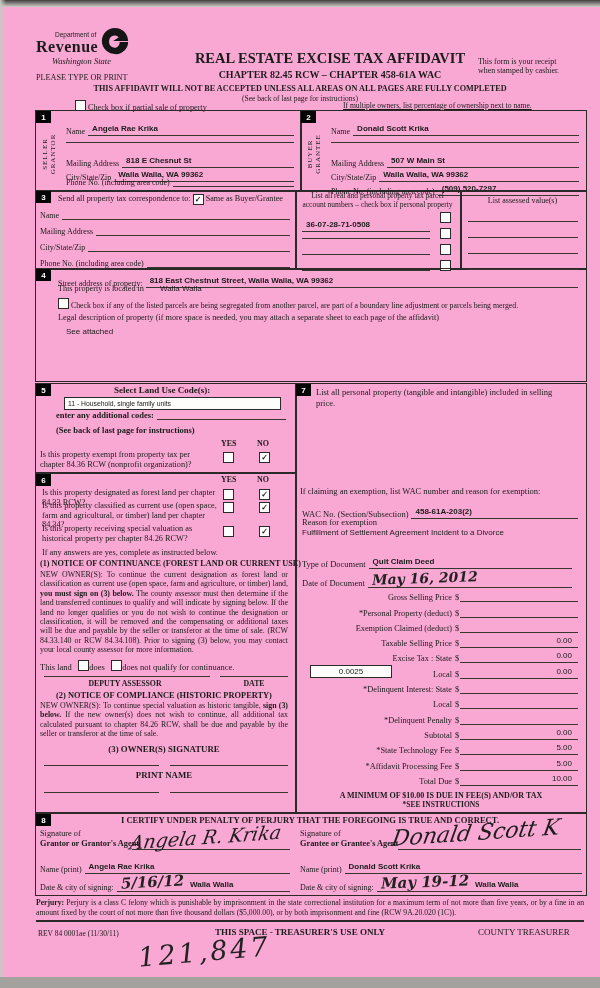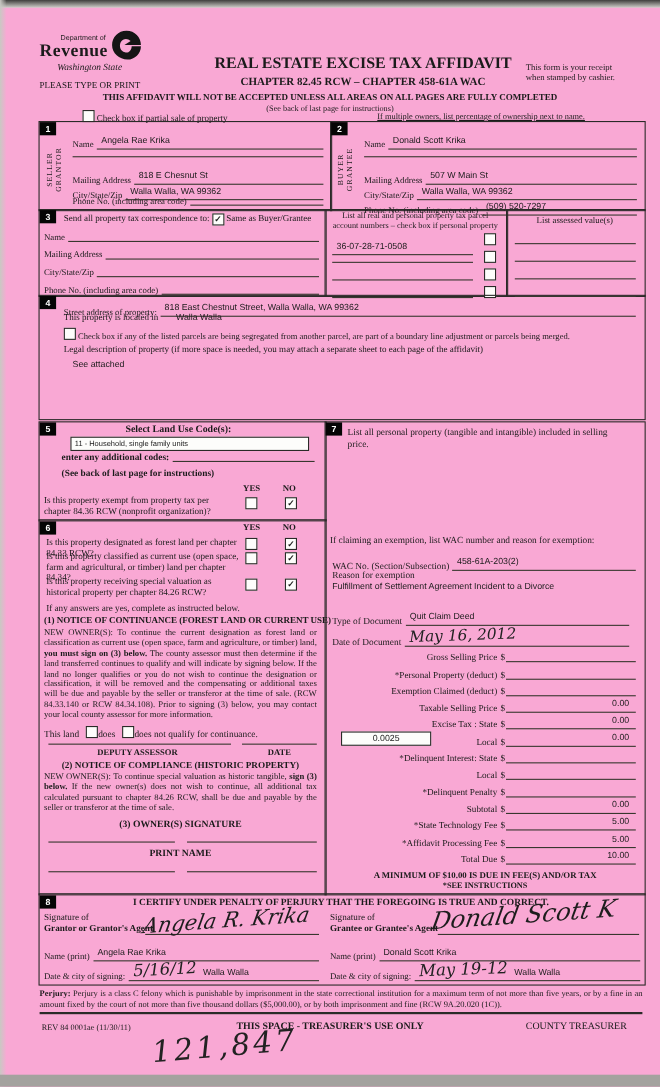--- a/index.html
+++ b/index.html
@@ -15,21 +15,21 @@
     background:linear-gradient(90deg,#c9c8c3,rgba(246,245,241,0));}
   .abs{position:absolute;}
   .box{position:absolute;border:1px solid #2b2a28;}
   .badge{position:absolute;width:15px;height:12px;background:#050505;color:#fff;
     font:bold 8px "Liberation Sans",sans-serif;display:flex;align-items:center;justify-content:center;}
   .lb{font-size:8px;}
   .b{font-weight:bold;}
   .ctr{text-align:center;}
   .fld{position:absolute;display:flex;align-items:flex-end;}
   .fld .lb{white-space:nowrap;padding-right:3px;}
-  .uline{flex:1;border-bottom:1px solid #38372f;min-height:9px;padding-left:4px;}
+  .uline{flex:1;border-bottom:1px solid #38372f;min-height:9px;padding-left:4px;font-weight:bold;}
   .typed{font-family:"Liberation Sans",sans-serif;font-size:8px;}
   .cb{display:inline-block;width:9px;height:9px;border:1px solid #2b2a28;background:#fdfdfb;
     font:bold 8px "Liberation Sans",sans-serif;line-height:9px;text-align:center;vertical-align:-1px;}
   .vwrap{position:absolute;width:26px;display:flex;align-items:center;justify-content:center;}
   .vtext{transform:rotate(-90deg);display:flex;flex-direction:column;white-space:nowrap;
     font-size:7px;letter-spacing:1px;text-align:center;line-height:8px;}
   .para{font-size:7.9px;line-height:9.4px;text-align:justify;}
   .hand{font-family:"DejaVu Serif",serif;font-style:italic;color:#222;}
   .sig{position:absolute;font-family:"DejaVu Serif",serif;font-style:italic;color:#1d1d1d;
     transform:rotate(-4deg) skewX(-14deg);white-space:nowrap;}

